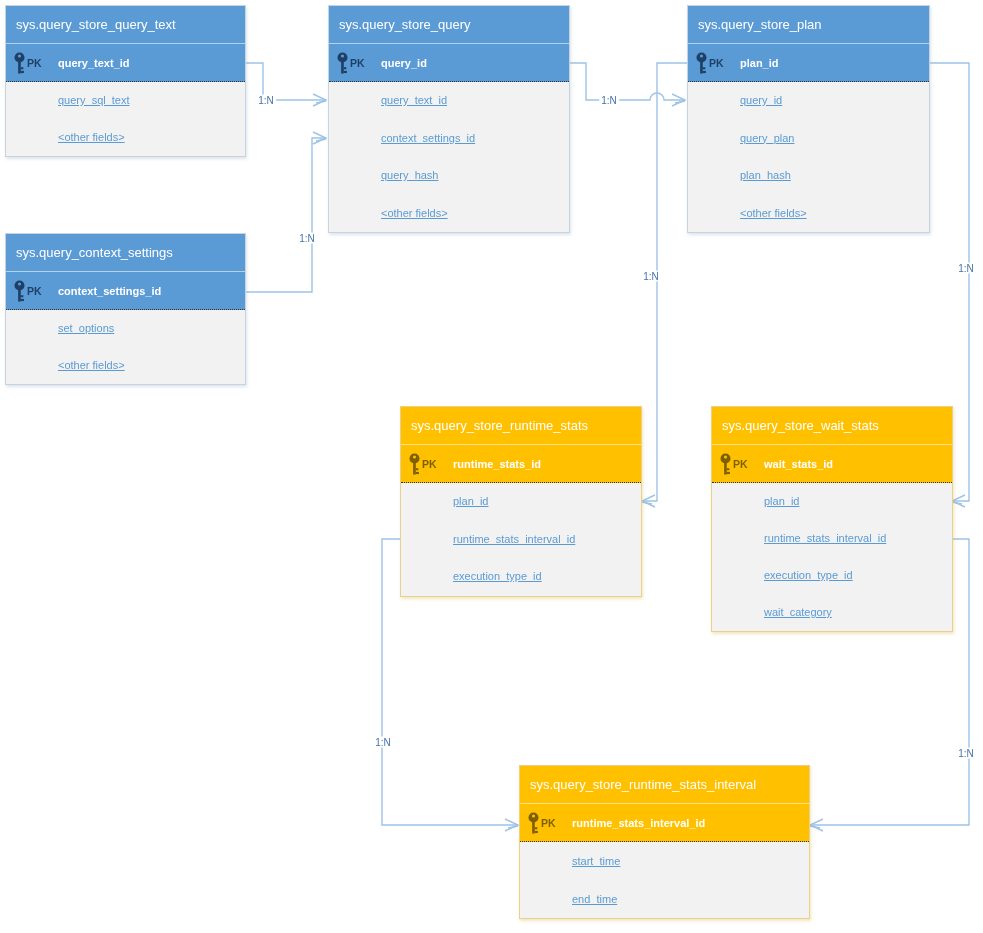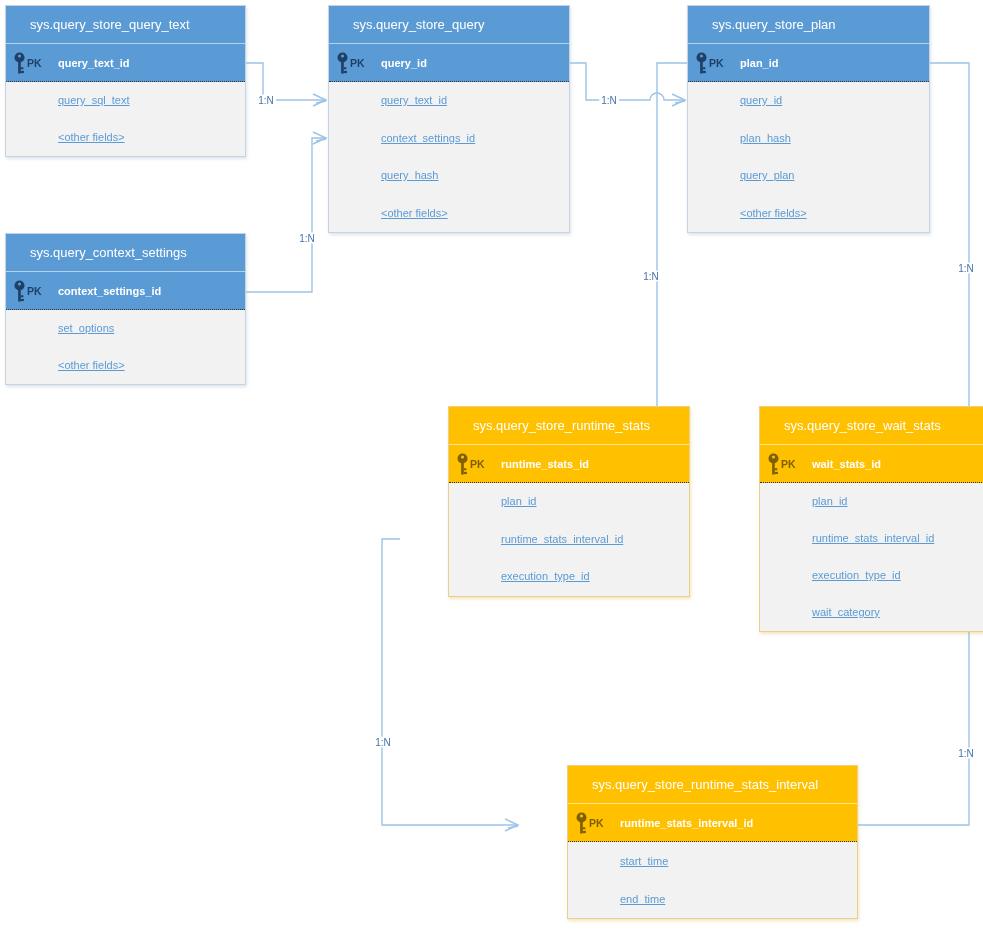--- a/index.html
+++ b/index.html
@@ -13,24 +13,24 @@
   
   .rel{
     position:absolute;transform:translate(-50%,-50%);
     background:#ffffff;color:#4472A8;font-size:10px;line-height:11px;
     padding:0 2px;white-space:nowrap;z-index:5;
   }
 
   
   .table{position:absolute;background:#F2F2F2;z-index:3;}
   .t-blue{border:1px solid #C7D3DE;box-shadow:1px 2px 3px rgba(160,180,200,0.35);}
-  .t-orange{border:1px solid #EAD089;box-shadow:1px 2px 3px rgba(214,180,80,0.35);margin-left:48px;}
+  .t-orange{border:1px solid #EAD089;box-shadow:1px 2px 3px rgba(214,180,80,0.35);}
 
   .hdr{
-    height:38px;line-height:38px;padding-left:24px;
+    height:38px;line-height:38px;padding-left:10px;
     color:#ffffff;font-size:13px;white-space:nowrap;overflow:hidden;
     border-bottom:1px solid rgba(255,255,255,0.55);box-sizing:border-box;
   }
   .t-blue .hdr,.t-blue .pkrow{background:#5B9BD5;}
   .t-orange .hdr,.t-orange .pkrow{background:#FFC000;}
 
   .pkrow{
     position:relative;height:38px;box-sizing:border-box;
     border-bottom:1px dotted #333333;
     font-weight:bold;
@@ -149,22 +149,22 @@
             <rect x="4.5" y="10.5" width="2.9" height="13"></rect>
             <rect x="7.2" y="16.6" width="3" height="2.2"></rect>
             <rect x="7.2" y="20.6" width="3.6" height="2.4"></rect>
           </svg>
       </span>
       <span class="pkbadge">PK</span>
       <span class="pkfield">plan_id</span>
     </div>
     <div class="tbody">
       <div class="field">query_id</div>
+      <div class="field">query_plan</div>
       <div class="field">plan_hash</div>
-      <div class="field">query_plan</div>
       <div class="field">&lt;other fields&gt;</div>
     </div>
   </div>
 
   <div class="table t-blue" style="left:5px;top:233px;width:239px;--rh:37px">
     <div class="hdr">sys.query_context_settings</div>
     <div class="pkrow">
       <span class="keyicon">
         <svg viewBox="0 0 12 24" width="11" height="22">
             <path fill-rule="evenodd" d="M6,0.5 A5.5,5.5 0 1 0 6,11.5 A5.5,5.5 0 1 0 6,0.5 Z M6,2.7 A1.7,1.7 0 1 1 6,6.1 A1.7,1.7 0 1 1 6,2.7 Z"></path>

